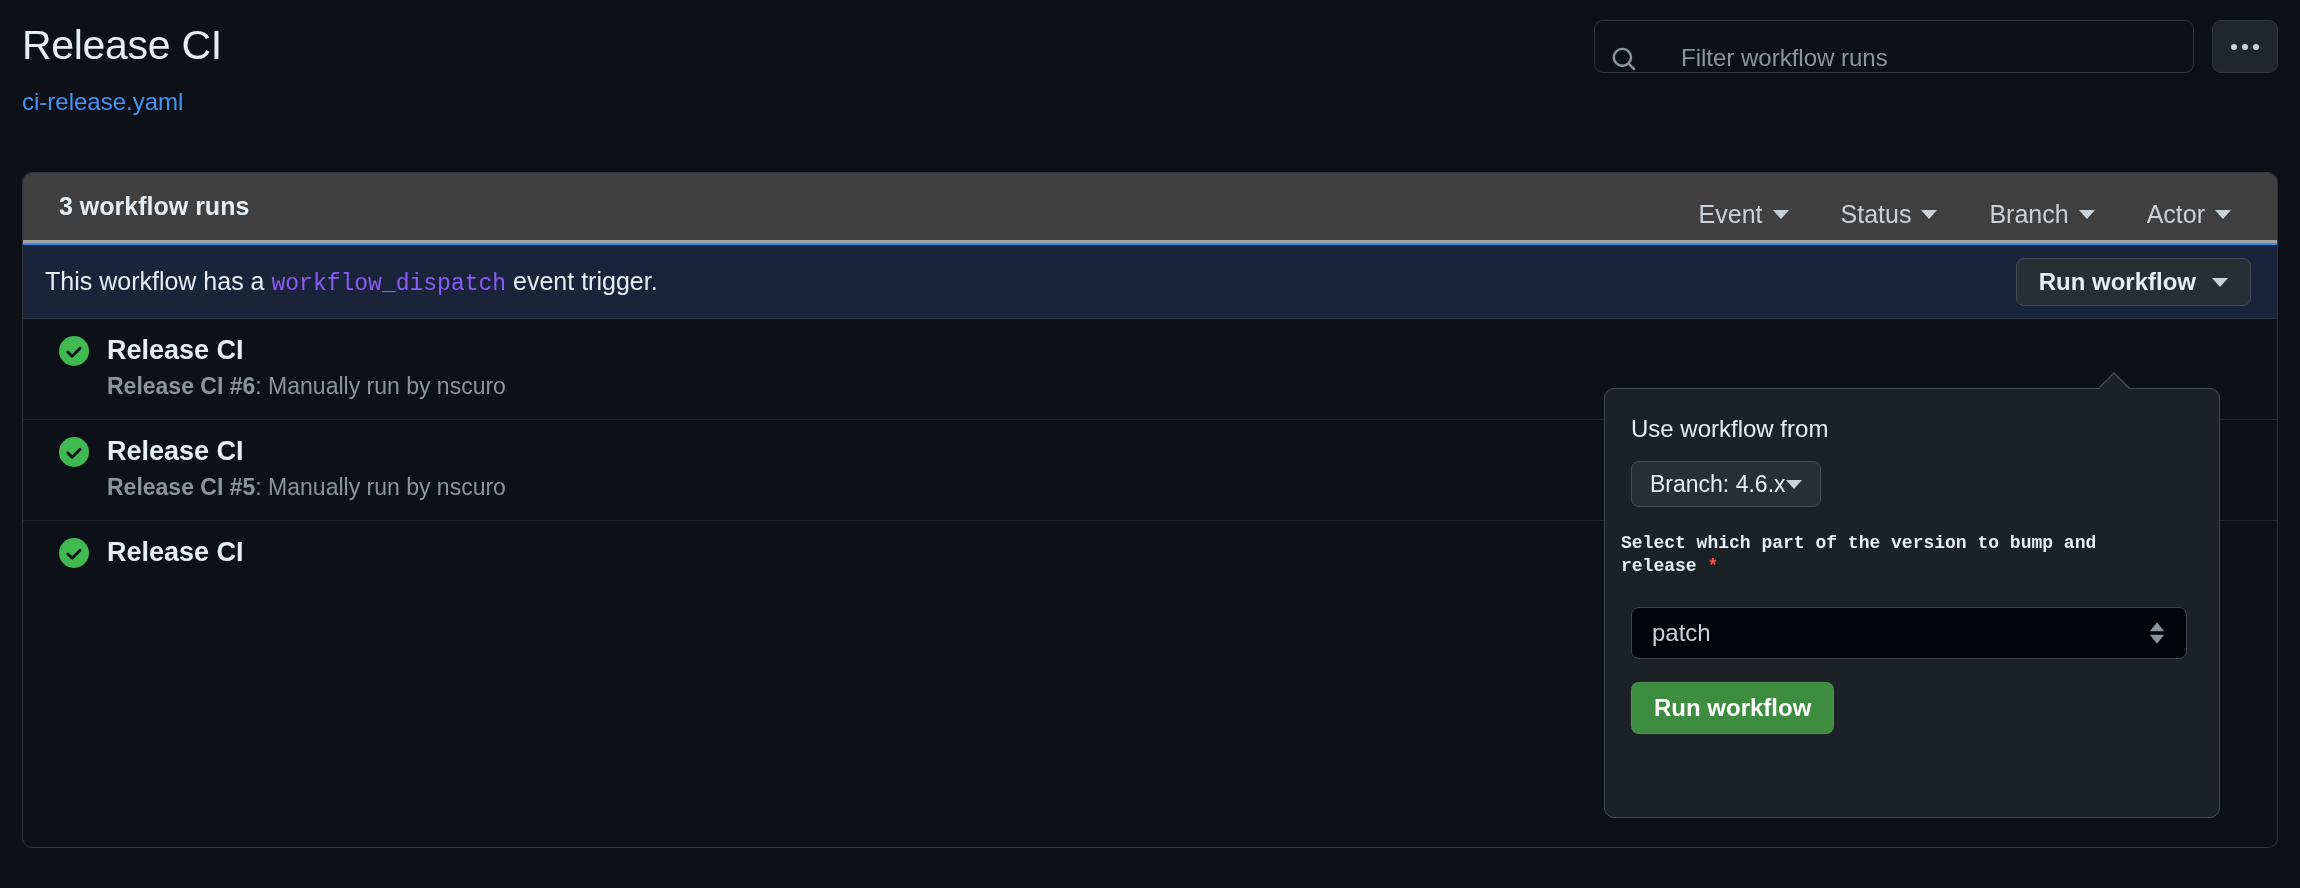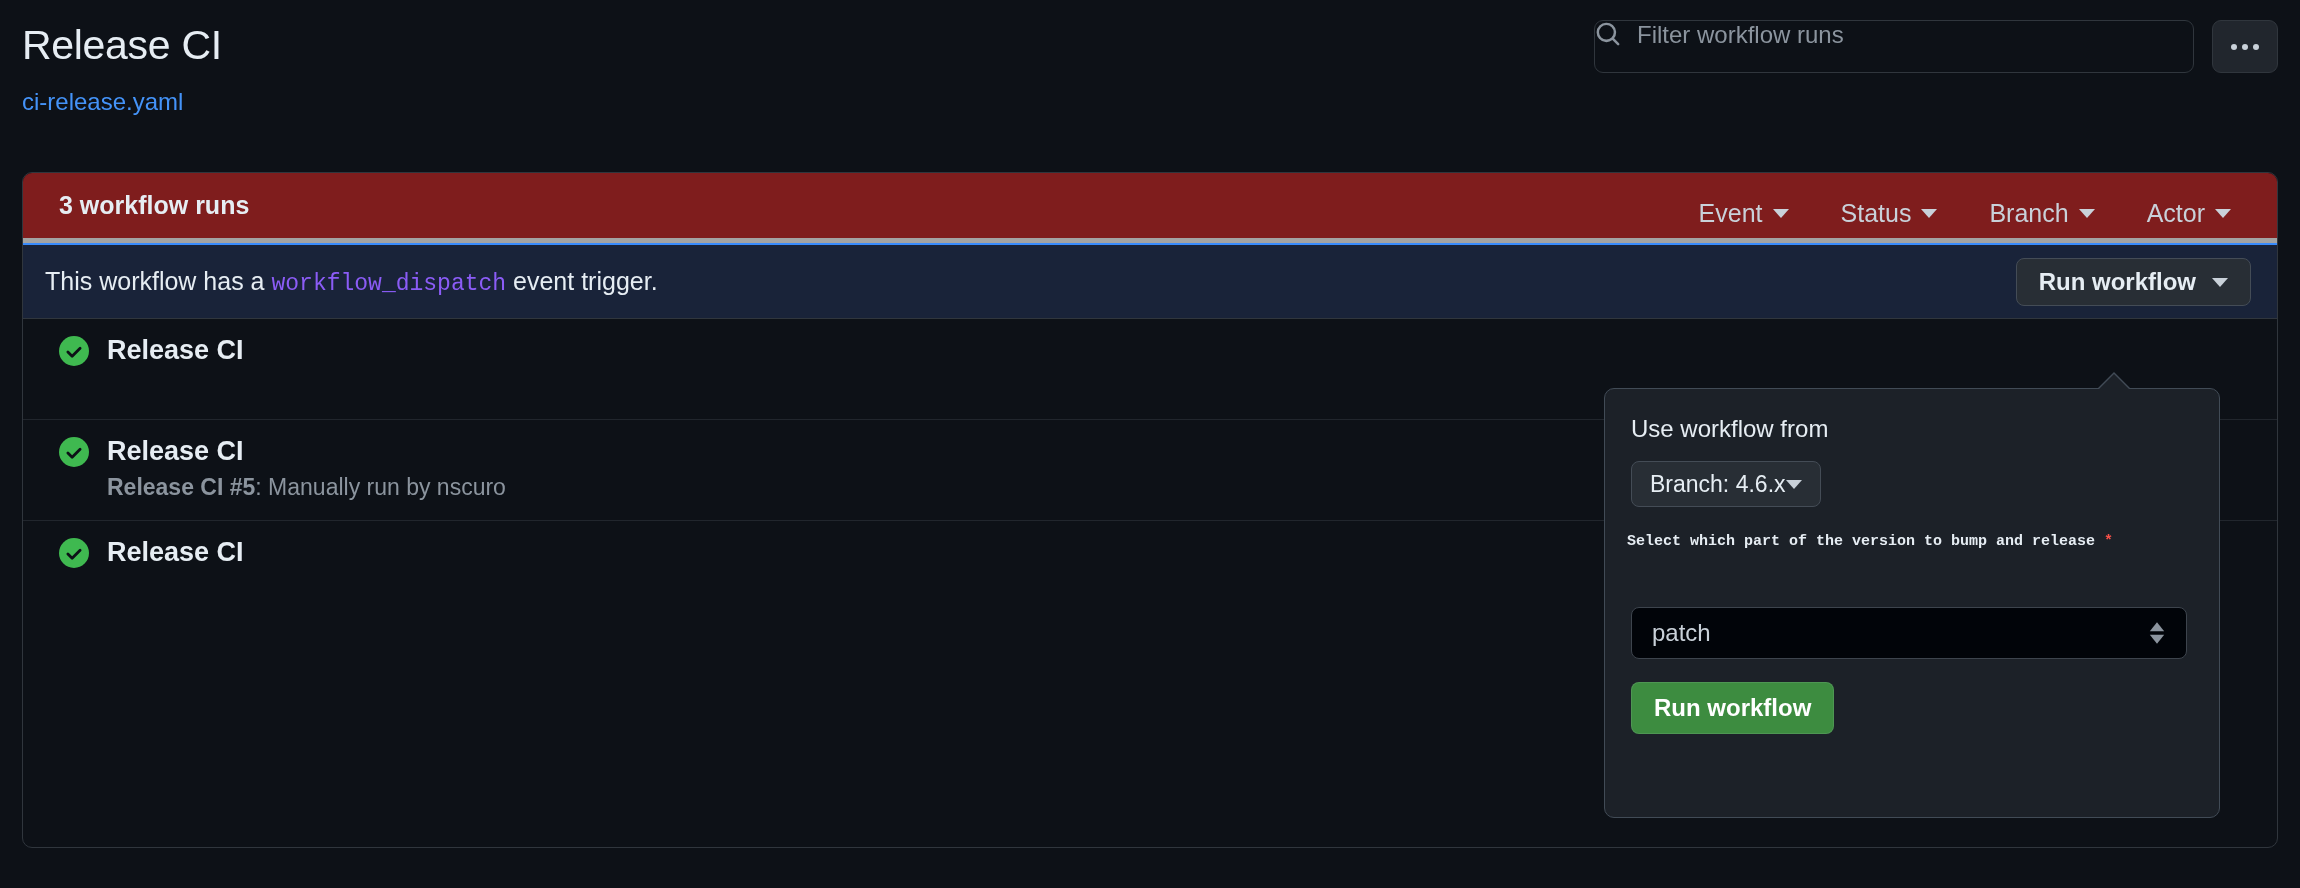--- a/index.html
+++ b/index.html
@@ -22,21 +22,21 @@
     letter-spacing: -0.3px;
   }
   .yaml-link {
     position: absolute; left: 22px; top: 88px;
     font-size: 24px; color: #4493f8; text-decoration: none;
   }
   .search-box {
     position: absolute; left: 1594px; top: 20px;
     width: 600px; height: 53px;
     background: #0d1117; border: 1px solid #30363d; border-radius: 9px;
-    display: flex; align-items: flex-start; padding: 0 0;
+    display: flex; align-items: flex-end; padding: 0 16px; gap: 28px;
   }
   .search-icon { width: 26px; height: 26px; flex: 0 0 26px; margin-right: 16px; }
   .search-input {
     flex: 1 1 auto; background: transparent; border: none; outline: none;
     font-family: "Liberation Sans", sans-serif;
     font-size: 24px; color: #c9d1d9;
   }
   .search-input::placeholder { color: #8b949e; }
   .kebab-btn {
     position: absolute; left: 2212px; top: 20px;
@@ -51,22 +51,22 @@
   
   .card {
     position: absolute; left: 22px; top: 172px;
     width: 2256px; height: 676px;
     background: #0d1117;
     border: 1px solid #30363d; border-radius: 10px;
     overflow: hidden;
   }
   .card-header {
     position: relative; height: 70px;
-    background: #7f1d1d;
-    border-bottom: 5px solid #a3a3a3;
+    background: #404040;
+    border-bottom: 3px solid #a3a3a3;
     display: flex; align-items: center;
   }
   .runs-count {
     margin-left: 36px; font-size: 25px; font-weight: bold; color: #e6edf3;
   }
   .filters { margin-left: auto; display: flex; align-items: center; gap: 52px; padding-right: 46px; margin-top: 16px; }
   .filter-item {
     display: flex; align-items: center; gap: 10px;
     font-size: 25px; color: #c9d1d9; cursor: pointer;
   }
@@ -144,23 +144,23 @@
     font-size: 24px; font-weight: normal; color: #e6edf3;
   }
   .branch-btn {
     position: absolute; left: 26px; top: 72px;
     height: 46px; padding: 0 18px;
     background: #282e35; border: 1px solid #444c56; border-radius: 8px;
     display: flex; align-items: center; gap: 0;
     font-size: 23px; color: #e6edf3; cursor: pointer;
   }
   .field-label {
-    position: absolute; left: 22px; top: 143px; width: 560px;
+    position: absolute; left: 16px; top: 143px; width: 560px;
     font-family: "Liberation Mono", monospace;
-    font-size: 15px; font-weight: bold; color: #e6edf3; line-height: 1.28;
+    font-size: 18px; font-weight: bold; color: #e6edf3; line-height: 1.28;
   }
   .req-star { color: #f85149; font-weight: bold; }
   .version-select {
     position: absolute; left: 26px; top: 218px;
     width: 556px; height: 52px;
     background: #010409; border: 1px solid #3d444d; border-radius: 8px;
     display: flex; align-items: center; padding: 8px 20px;
     font-size: 24px; color: #c9d1d9; cursor: pointer;
   }
   .stepper-icon { margin-left: auto; width: 18px; height: 30px; display: block; }
@@ -233,20 +233,23 @@
     </div>
 
     <div class="run-row">
       <div class="run-top">
         <svg class="check-icon" viewBox="0 0 16 16">
           <circle cx="8" cy="8" r="8" fill="#3fb950"></circle>
           <path fill="#0d1117" d="M11.78 5.97a.75.75 0 010 1.06l-4.25 4.25a.75.75 0 01-1.06 0L4.22 9.03a.75.75 0 111.06-1.06l1.72 1.72 3.72-3.72a.75.75 0 011.06 0z"></path>
         </svg>
         <span class="run-title">Release CI</span>
       </div>
+      <div class="run-sub">
+        <b>Release CI #6</b><span>: Manually run by nscuro</span>
+      </div>
     </div>
 
     <div class="run-row">
       <div class="run-top">
         <svg class="check-icon" viewBox="0 0 16 16">
           <circle cx="8" cy="8" r="8" fill="#3fb950"></circle>
           <path fill="#0d1117" d="M11.78 5.97a.75.75 0 010 1.06l-4.25 4.25a.75.75 0 01-1.06 0L4.22 9.03a.75.75 0 111.06-1.06l1.72 1.72 3.72-3.72a.75.75 0 011.06 0z"></path>
         </svg>
         <span class="run-title">Release CI</span>
       </div>

